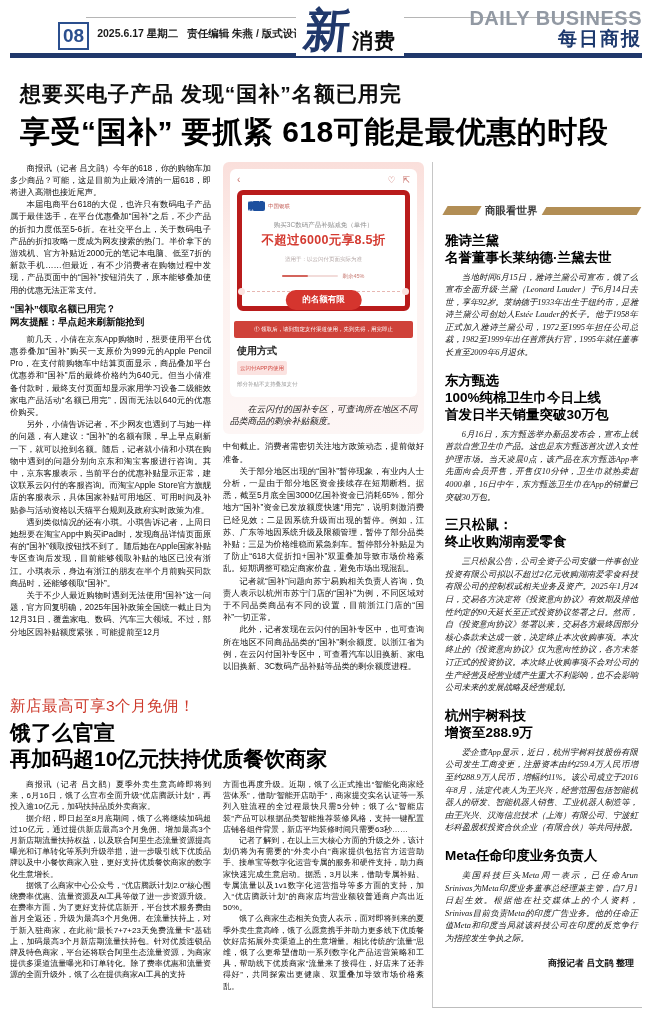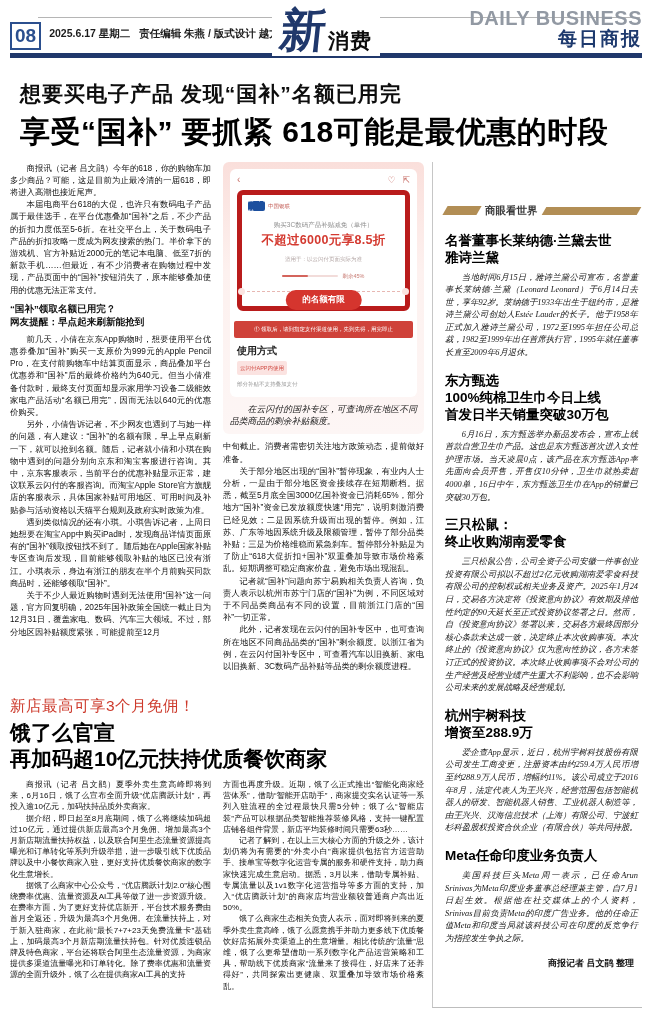--- a/index.html
+++ b/index.html
@@ -1,19 +1,19 @@
 <!DOCTYPE html>
 <html><head>
 <meta charset="utf-8">
 <style>
   html,body{margin:0;padding:0;background:#e8e8e8;}
   .page{position:relative;width:652px;height:1024px;background:#ffffff;margin:0 auto;
         font-family:"Liberation Sans",sans-serif;color:#111;overflow:hidden;box-sizing:border-box;}
   
-  header{position:relative;padding:12px 10px 0 10px;height:50px;box-sizing:border-box;}
+  header{position:relative;padding:12px 10px 0 10px;height:50px;box-sizing:border-box;margin-left:48px;}
   .hdr-thin{position:absolute;left:38px;right:12px;top:17px;height:1px;background:#b5b5b5;}
   .hdr-row{position:relative;display:flex;align-items:flex-end;justify-content:space-between;height:100%;}
   .hdr-left{display:flex;align-items:center;gap:8px;}
   .page-num-box{border:2px solid #2b4f8e;color:#2b4f8e;font-size:19px;font-weight:700;
                 padding:0 3px;line-height:24px;background:#fff;}
   .date-line{font-size:10.5px;font-weight:700;color:#1c1c1c;padding-bottom:4px;}
   .date-line .eds{margin-left:6px;}
   .masthead{position:absolute;left:50%;top:-6px;transform:translateX(-50%);
             background:#fff;padding:0 8px;display:flex;align-items:flex-end;gap:2px;z-index:2;}
   .xin{font-family:"Liberation Serif",serif;font-size:46px;font-weight:900;color:#20386b;
@@ -198,23 +198,23 @@
     </div>
 
     <aside class="sidebar">
       <div class="sb-banner">
         <span class="bar-l"></span>
         <span class="sb-title">商眼看世界</span>
         <span class="bar-r"></span>
       </div>
       <div id="sb-items">
           <div class="sb-item">
+            <div class="t-line">雅诗兰黛</div>
             <div class="t-line">名誉董事长莱纳德·兰黛去世</div>
-            <div class="t-line">雅诗兰黛</div>
-            <p class="body">当地时间6月15日，雅诗兰黛公司宣布，名誉董事长莱纳德·兰黛（Leonard Leonard）于6月14日去世，享年92岁。莱纳德于1933年出生于纽约市，是雅诗兰黛公司创始人Estée Lauder的长子。他于1958年正式加入雅诗兰黛公司，1972至1995年担任公司总裁，1982至1999年出任首席执行官，1995年就任董事长直至2009年6月退休。</p>
+            <p class="body">当地时间6月15日，雅诗兰黛公司宣布，饿了么宣布全面升级·兰黛（Leonard Lauder）于6月14日去世，享年92岁。莱纳德于1933年出生于纽约市，是雅诗兰黛公司创始人Estée Lauder的长子。他于1958年正式加入雅诗兰黛公司，1972至1995年担任公司总裁，1982至1999年出任首席执行官，1995年就任董事长直至2009年6月退休。</p>
           </div>
           <div class="sb-item">
             <div class="t-line">东方甄选</div>
             <div class="t-line">100%纯棉卫生巾今日上线</div>
             <div class="t-line">首发日半天销量突破30万包</div>
             <p class="body">6月16日，东方甄选举办新品发布会，宣布上线首款自营卫生巾产品。这也是东方甄选首次进入女性护理市场。当天凌晨0点，该产品在东方甄选App率先面向会员开售，开售仅10分钟，卫生巾就热卖超4000单，16日中午，东方甄选卫生巾在App的销量已突破30万包。</p>
           </div>
           <div class="sb-item">
             <div class="t-line">三只松鼠：</div>
             <div class="t-line">终止收购湖南爱零食</div>

